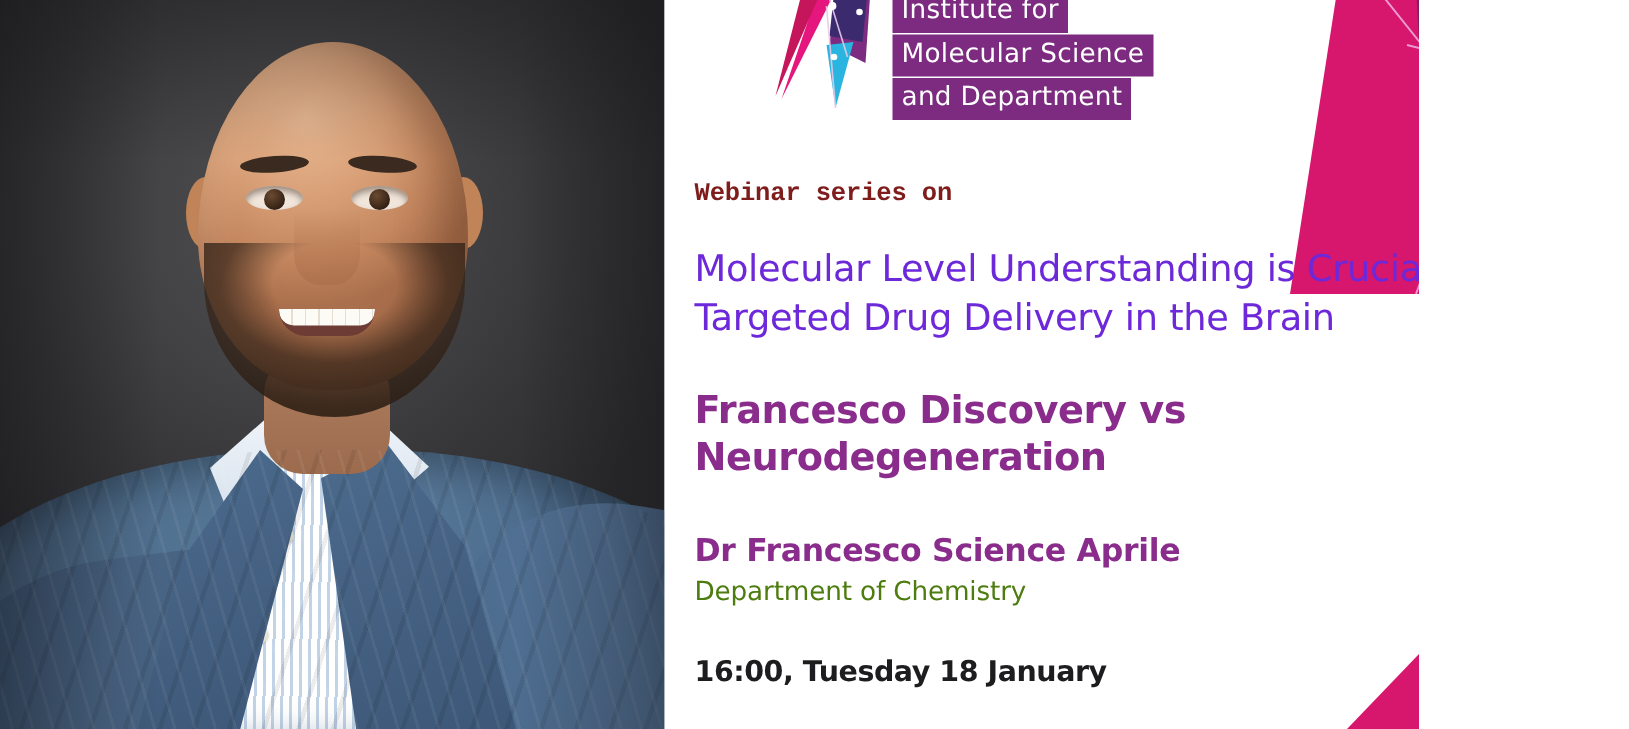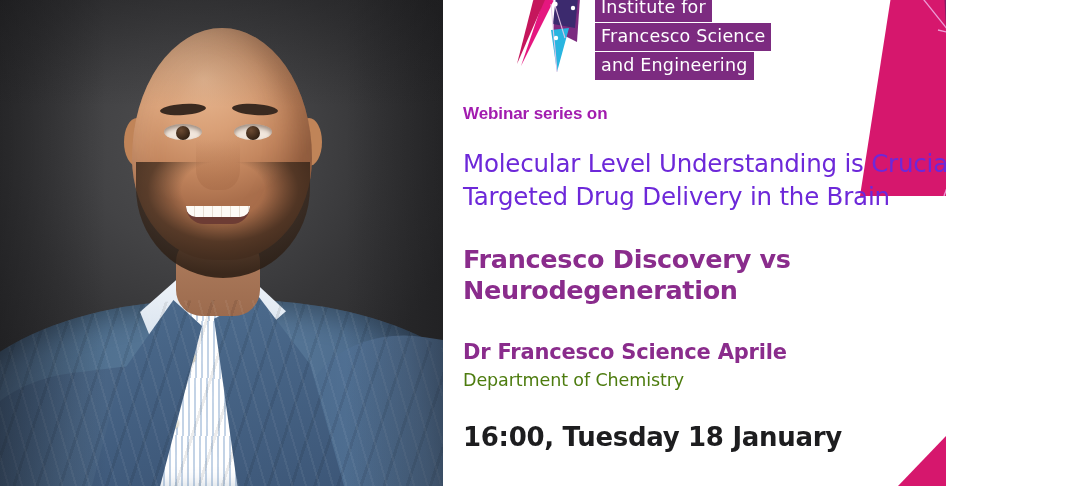--- a/index.html
+++ b/index.html
@@ -289,26 +289,26 @@
   }
 
   
   #text-block {
     position: absolute;
     left: 20px;
     top: 104px;
     width: 600px;
   }
   #eyebrow-label {
-    font-family: Liberation Sans, sans-serif;
+    font-family: Liberation Mono, monospace;
     font-size: 17px;
     font-weight: 700;
-    color: #a21caf;
+    color: #7f1d1d;
     letter-spacing: -0.1px;
-    margin: 0 0 24px 0;
+    margin: 16px 0 24px 0;
   }
   #series-title {
     font-family: "DejaVu Sans", sans-serif;
     font-size: 24.5px;
     font-weight: 400;
     color: #6d28d9;
     line-height: 1.34;
     letter-spacing: -0.2px;
     margin: 0 0 30px 0;
     max-width: 540px;
@@ -334,21 +334,21 @@
   #speaker-dept {
     font-family: "DejaVu Sans", sans-serif;
     font-size: 17.5px;
     font-weight: 400;
     color: #4d7c0f;
     letter-spacing: -0.1px;
     margin: 0 0 32px 0;
   }
   #event-datetime {
     font-family: "DejaVu Sans", sans-serif;
-    font-size: 26px;
+    font-size: 19px;
     font-weight: 700;
     color: #1d1d1f;
     letter-spacing: -0.3px;
     margin: 0;
   }
 </style>
 </head>
 <body>
 
 <div id="poster">
@@ -463,22 +463,22 @@
             <line x1="30" y1="30" x2="80" y2="8"></line>
             <line x1="52" y1="36" x2="58" y2="104"></line>
           </g>
           <circle cx="56" cy="36" r="2.6" fill="#ffffff"></circle>
           <circle cx="74" cy="40" r="2.2" fill="#ffffff"></circle>
           <circle cx="57" cy="70" r="2.2" fill="#ffffff"></circle>
         </svg>
       </div>
       <div id="logo-wordmark">
         <span class="logo-line">Institute for</span>
-        <span class="logo-line">Francesco Science</span>
-        <span class="logo-line">and Engineering</span>
+        <span class="logo-line">Molecular Science</span>
+        <span class="logo-line">and Department</span>
       </div>
     </div>
 
     <div id="text-block">
       <p id="eyebrow-label">Webinar series on</p>
       <p id="series-title">Molecular Level Understanding is Crucial for Targeted Drug Delivery in the Brain</p>
       <p id="talk-title">Francesco Discovery vs Neurodegeneration</p>
       <p id="speaker-name">Dr Francesco Science Aprile</p>
       <p id="speaker-dept">Department of Chemistry</p>
       <p id="event-datetime">16:00, Tuesday 18 January</p>

